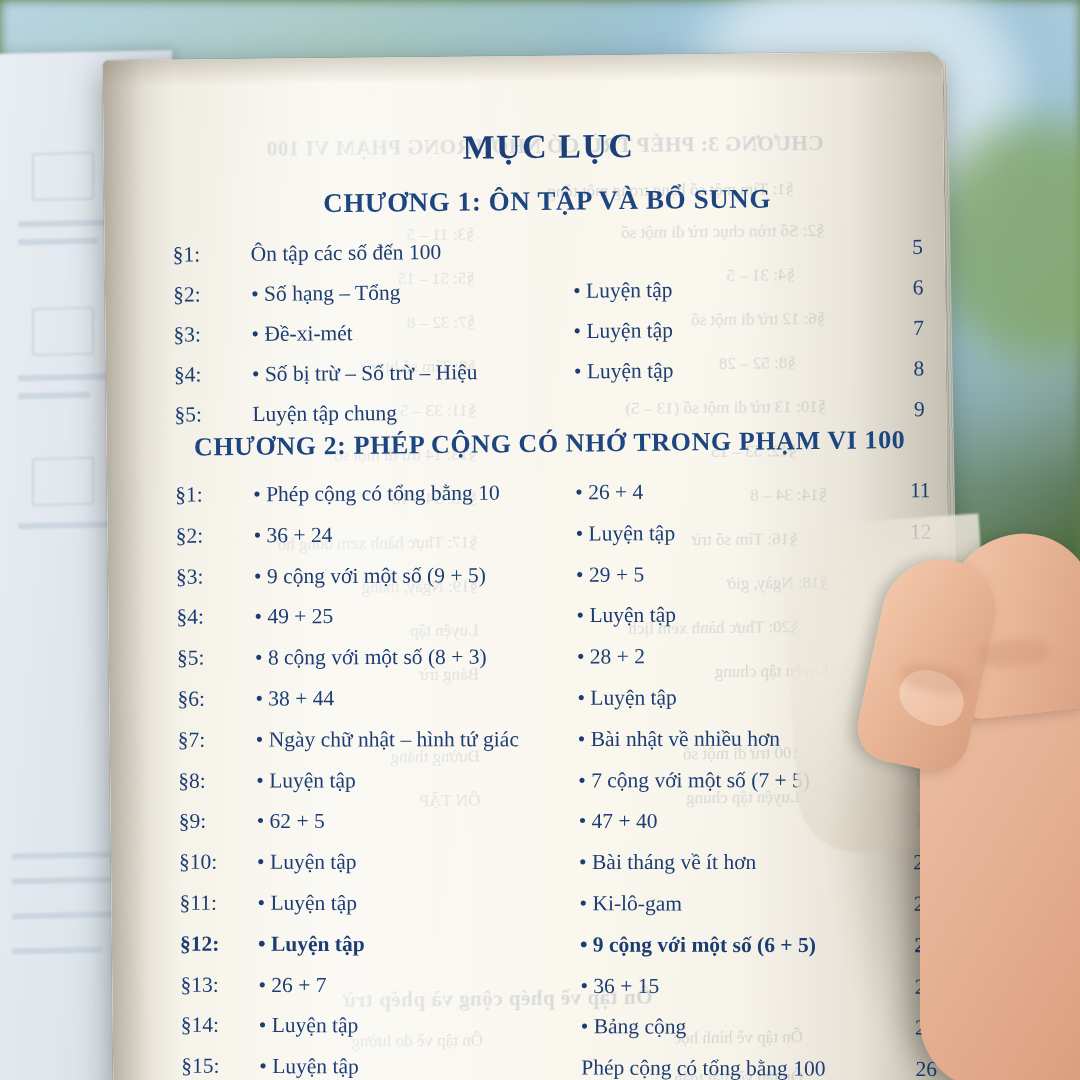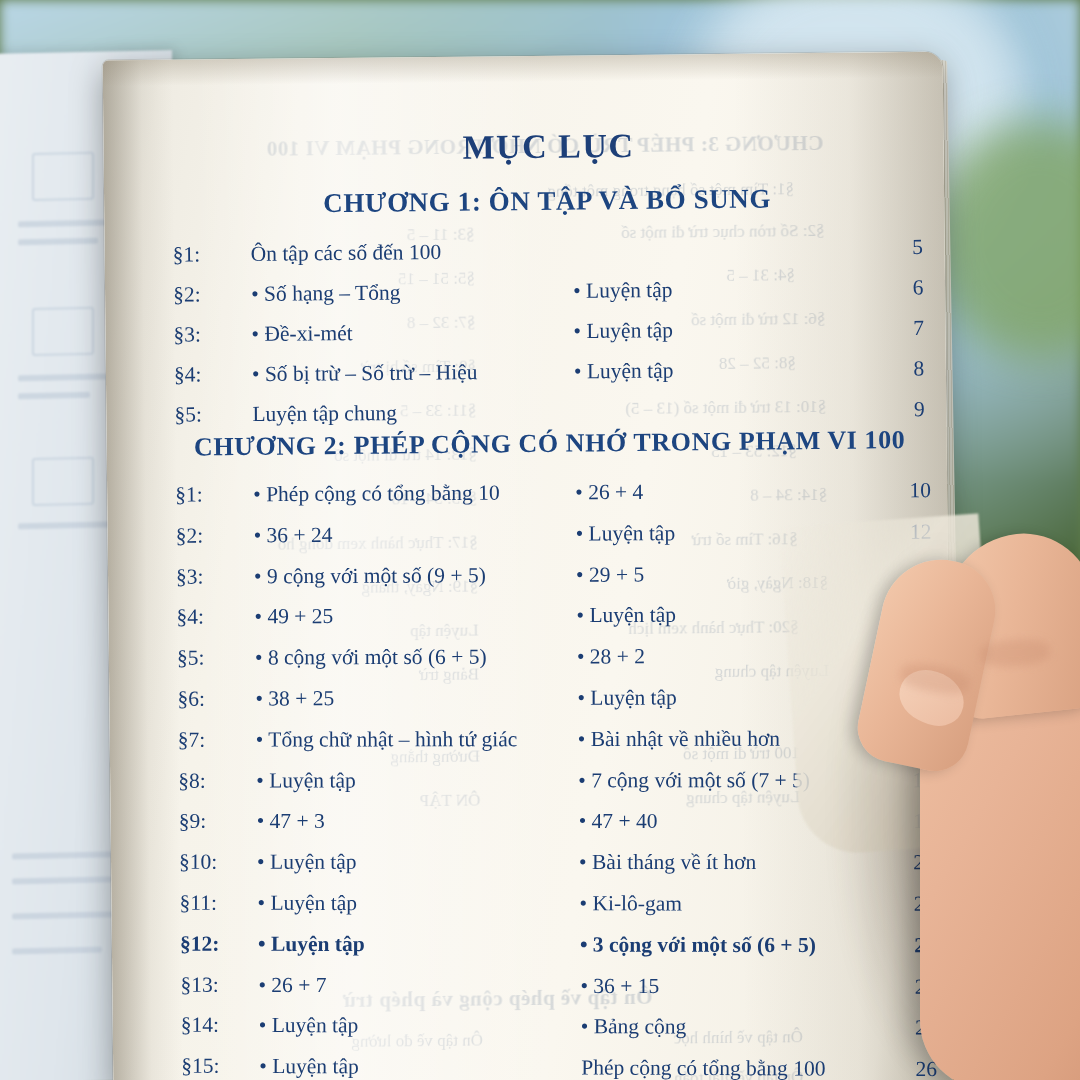--- a/index.html
+++ b/index.html
@@ -391,21 +391,21 @@
           </div>
           <div class="row" style="top: 343px; left: 68px; transform: rotate(0.17deg);">
             <span class="sec">§5:</span>
             <span class="col-a">Luyện tập chung</span>
             <span class="pg">9</span>
           </div>
           <div class="row" style="top: 423px; left: 68px; transform: rotate(0.25deg);">
             <span class="sec">§1:</span>
             <span class="col-a bullet">Phép cộng có tổng bằng 10</span>
             <span class="col-b bullet">26 + 4</span>
-            <span class="pg">10</span>
+            <span class="pg">11</span>
           </div>
           <div class="row" style="top: 463.8px; left: 68px; transform: rotate(0.3deg);">
             <span class="sec">§2:</span>
             <span class="col-a bullet">36 + 24</span>
             <span class="col-b bullet">Luyện tập</span>
             <span class="pg">12</span>
           </div>
           <div class="row" style="top: 504.6px; left: 68px; transform: rotate(0.34deg);">
             <span class="sec">§3:</span>
             <span class="col-a bullet">9 cộng với một số (9 + 5)</span>
@@ -413,64 +413,64 @@
             <span class="pg">13</span>
           </div>
           <div class="row" style="top: 545.4px; left: 68px; transform: rotate(0.38deg);">
             <span class="sec">§4:</span>
             <span class="col-a bullet">49 + 25</span>
             <span class="col-b bullet">Luyện tập</span>
             <span class="pg">14</span>
           </div>
           <div class="row" style="top: 586.2px; left: 68px; transform: rotate(0.43deg);">
             <span class="sec">§5:</span>
-            <span class="col-a bullet">8 cộng với một số (6 + 5)</span>
+            <span class="col-a bullet">8 cộng với một số (8 + 3)</span>
             <span class="col-b bullet">28 + 2</span>
             <span class="pg">15</span>
           </div>
           <div class="row" style="top: 627px; left: 68px; transform: rotate(0.47deg);">
             <span class="sec">§6:</span>
-            <span class="col-a bullet">38 + 25</span>
+            <span class="col-a bullet">38 + 44</span>
             <span class="col-b bullet">Luyện tập</span>
             <span class="pg">16</span>
           </div>
           <div class="row" style="top: 667.8px; left: 68px; transform: rotate(0.51deg);">
             <span class="sec">§7:</span>
-            <span class="col-a bullet">Tổng chữ nhật – hình tứ giác</span>
+            <span class="col-a bullet">Ngày chữ nhật – hình tứ giác</span>
             <span class="col-b bullet">Bài nhật về nhiều hơn</span>
             <span class="pg">17</span>
           </div>
           <div class="row" style="top: 708.6px; left: 68px; transform: rotate(0.56deg);">
             <span class="sec">§8:</span>
             <span class="col-a bullet">Luyện tập</span>
             <span class="col-b bullet">7 cộng với một số (7 + 5)</span>
             <span class="pg">18</span>
           </div>
           <div class="row" style="top: 749.4px; left: 68px; transform: rotate(0.6deg);">
             <span class="sec">§9:</span>
-            <span class="col-a bullet">47 + 3</span>
+            <span class="col-a bullet">62 + 5</span>
             <span class="col-b bullet">47 + 40</span>
             <span class="pg">19</span>
           </div>
           <div class="row" style="top: 790.2px; left: 68px; transform: rotate(0.64deg);">
             <span class="sec">§10:</span>
             <span class="col-a bullet">Luyện tập</span>
             <span class="col-b bullet">Bài tháng về ít hơn</span>
             <span class="pg">20</span>
           </div>
           <div class="row" style="top: 831px; left: 68px; transform: rotate(0.69deg);">
             <span class="sec">§11:</span>
             <span class="col-a bullet">Luyện tập</span>
             <span class="col-b bullet">Ki-lô-gam</span>
             <span class="pg">21</span>
           </div>
           <div class="row" style="top: 871.8px; left: 68px; transform: rotate(0.73deg); font-weight: bold;">
             <span class="sec">§12:</span>
             <span class="col-a bullet">Luyện tập</span>
-            <span class="col-b bullet">3 cộng với một số (6 + 5)</span>
+            <span class="col-b bullet">9 cộng với một số (6 + 5)</span>
             <span class="pg">23</span>
           </div>
           <div class="row" style="top: 912.6px; left: 68px; transform: rotate(0.77deg);">
             <span class="sec">§13:</span>
             <span class="col-a bullet">26 + 7</span>
             <span class="col-b bullet">36 + 15</span>
             <span class="pg">24</span>
           </div>
           <div class="row" style="top: 953.4px; left: 68px; transform: rotate(0.82deg);">
             <span class="sec">§14:</span>

